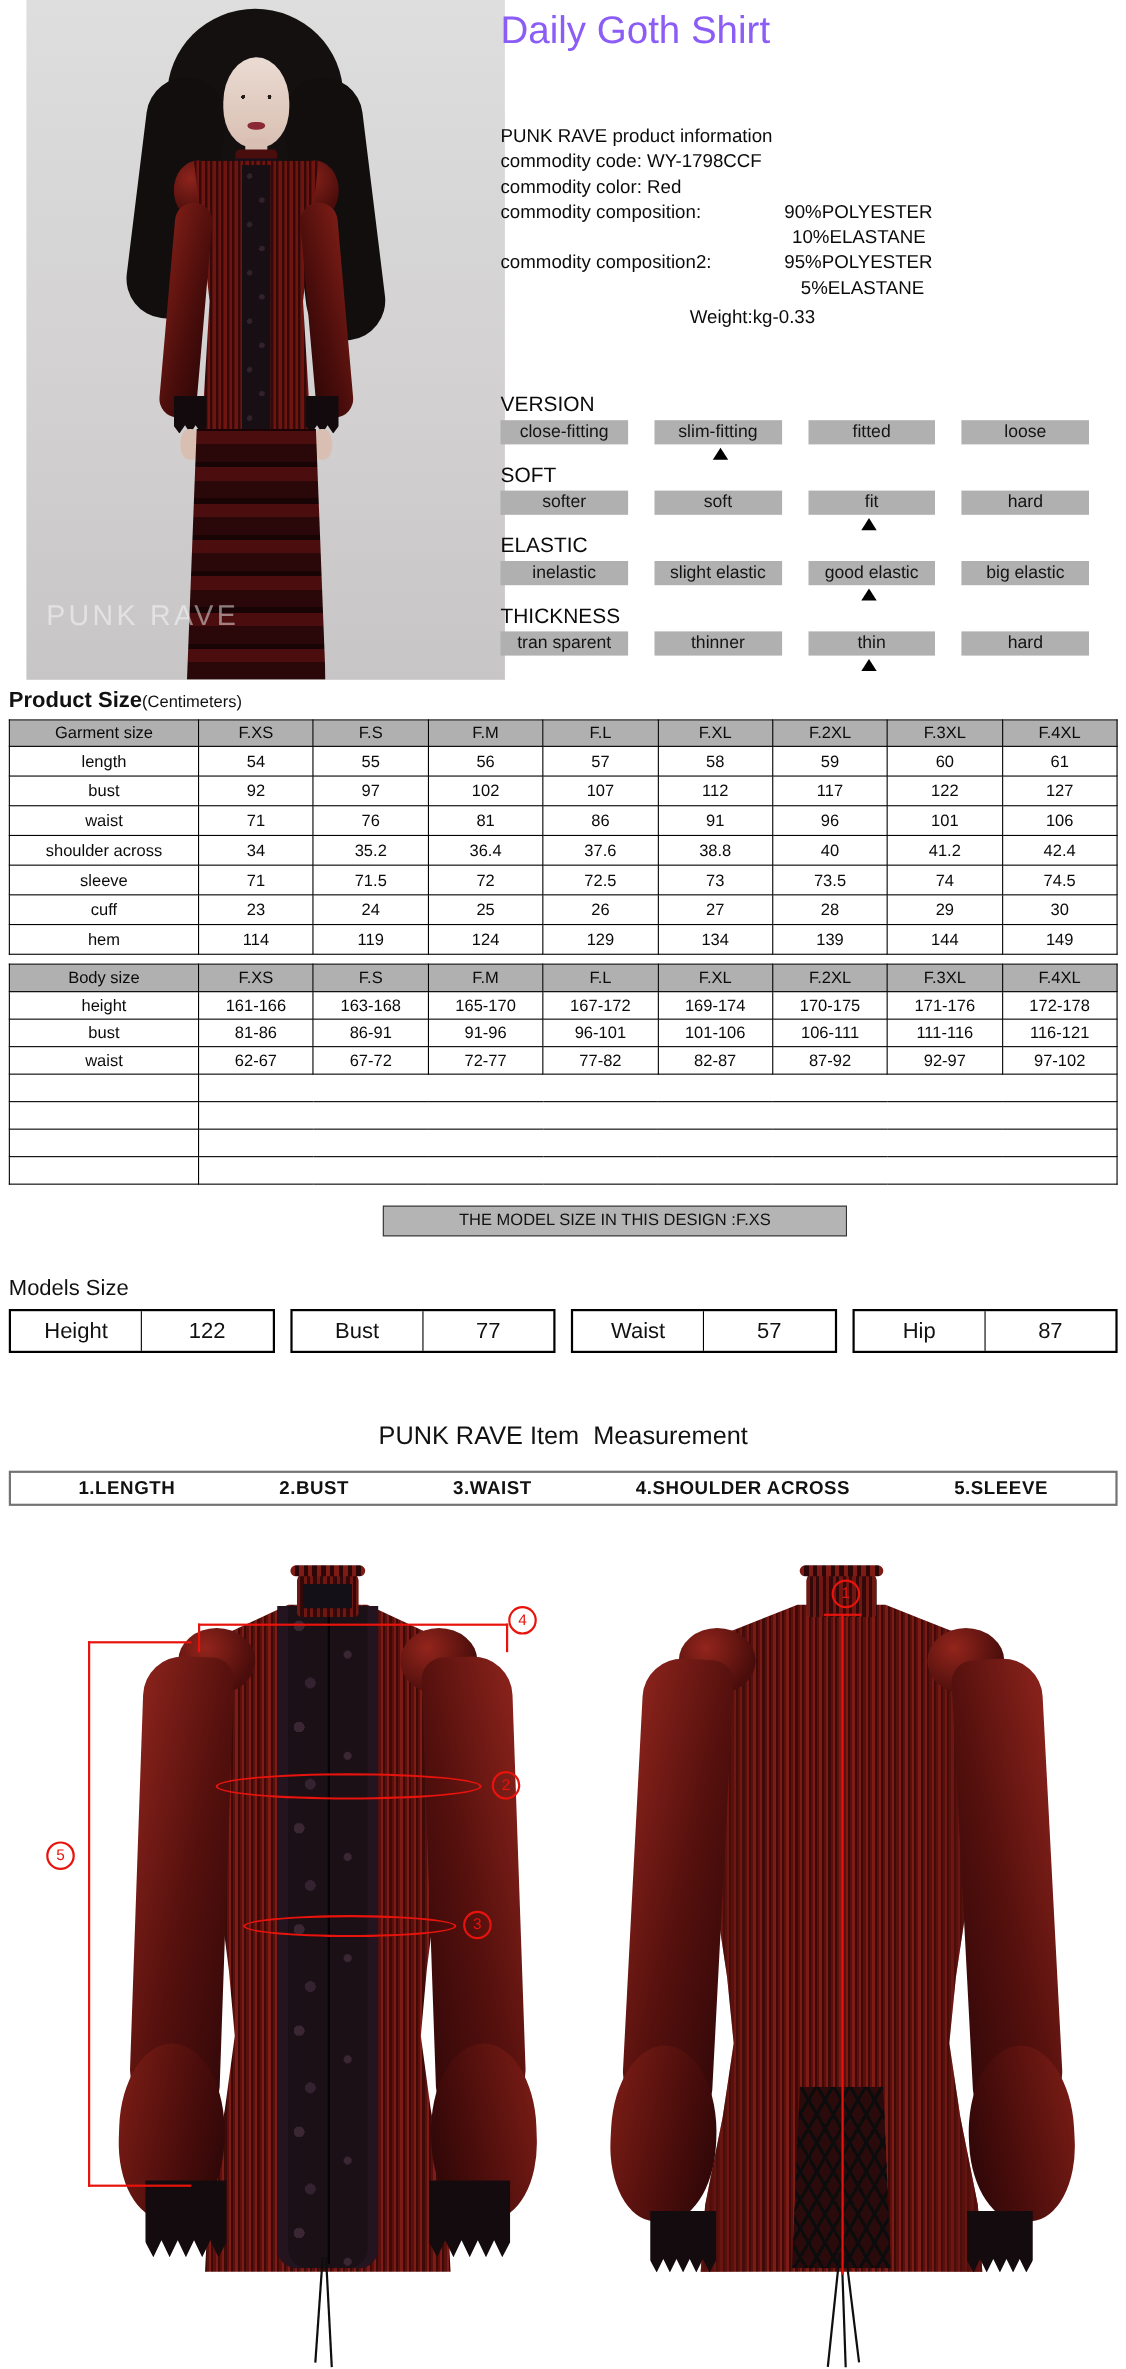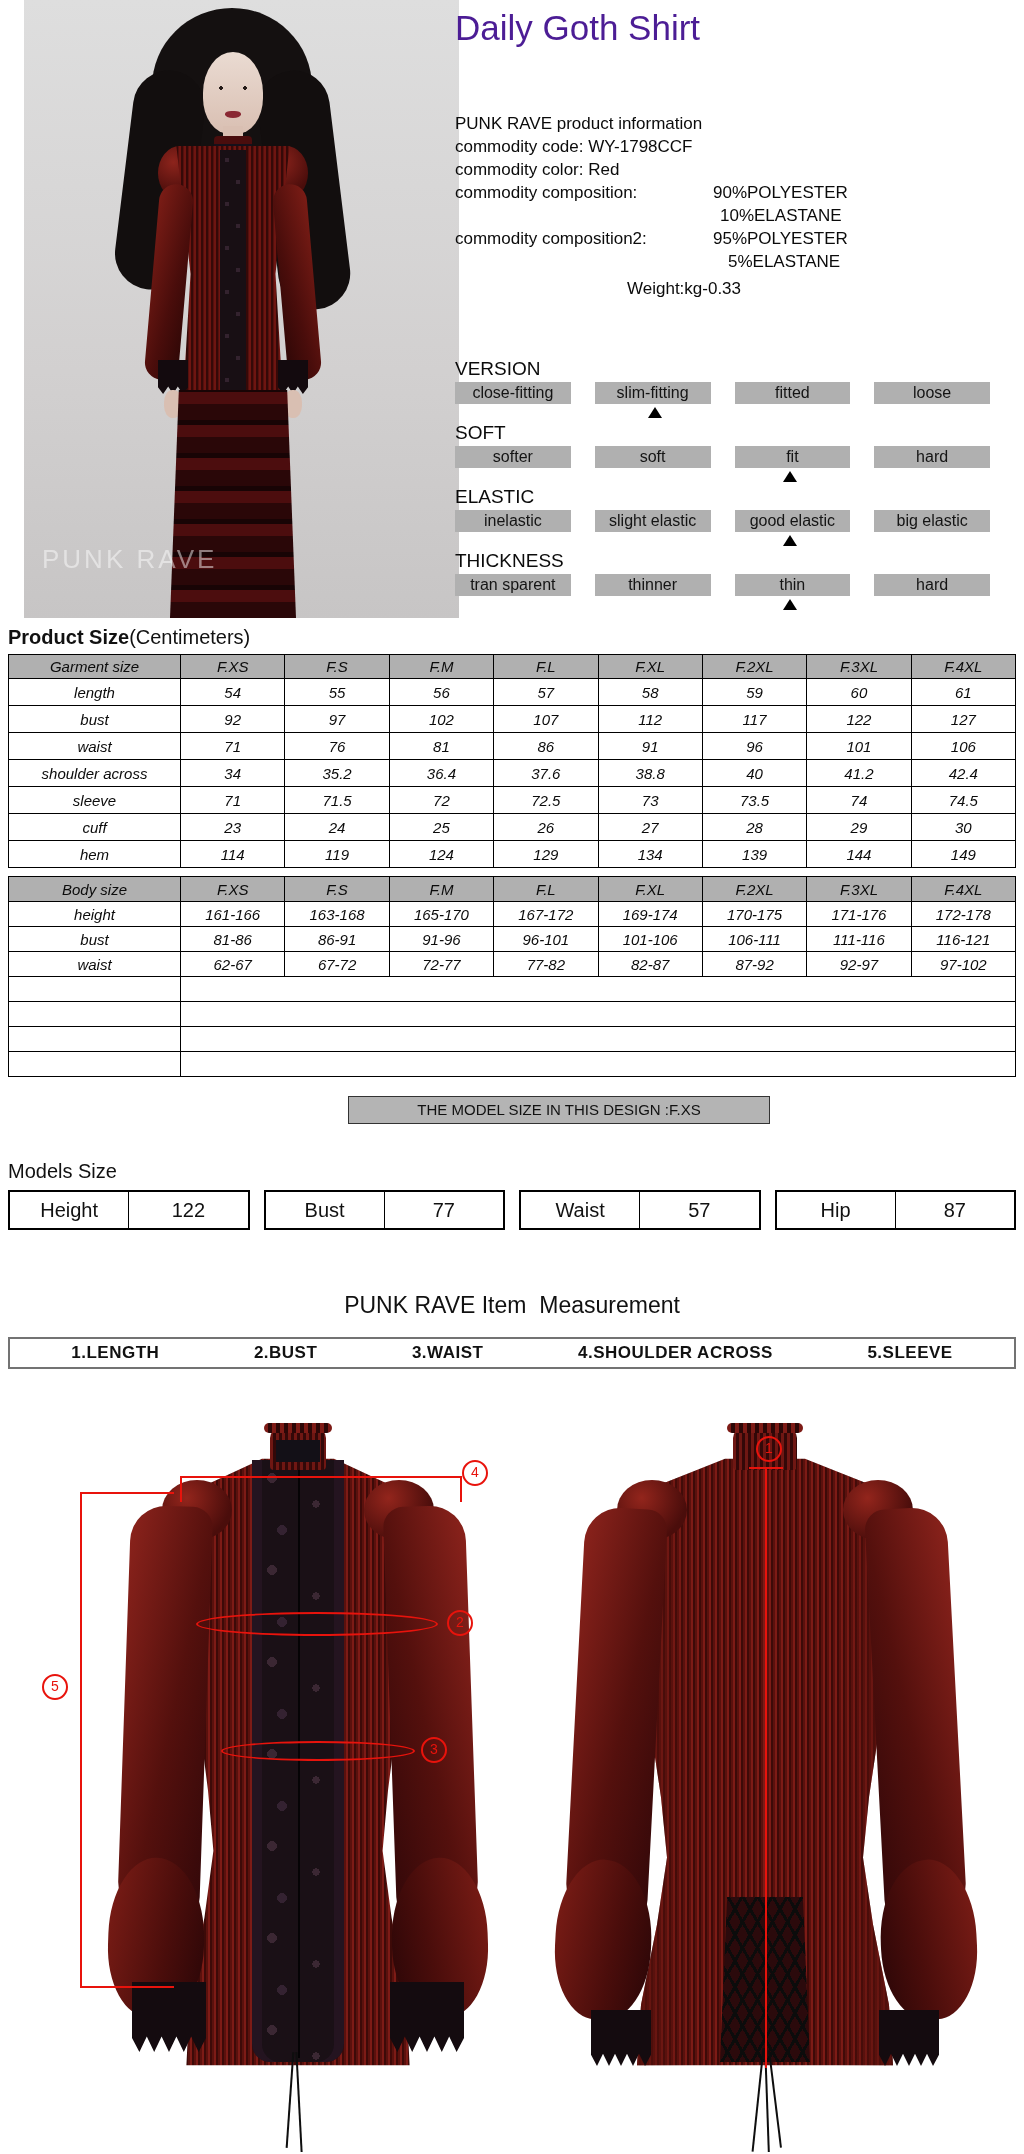--- a/index.html
+++ b/index.html
@@ -34,39 +34,39 @@
      clip-path:polygon(0 0,100% 0,100% 80%,83% 100%,66% 78%,50% 100%,34% 78%,17% 100%,0 80%);}
   .m-cuff.l{left:134px;top:360px;} .m-cuff.r{left:254px;top:360px;}
   .m-hand{width:18px;height:28px;background:#d9bfb2;border-radius:45%;}
   .m-hand.l{left:140px;top:390px;} .m-hand.r{left:260px;top:390px;}
   .m-skirt{left:146px;top:390px;width:126px;height:228px;
      clip-path:polygon(7% 0,93% 0,100% 100%,0 100%);
      background:repeating-linear-gradient(0deg,#2a0708 0 16px,#4c0d0e 16px 28px,#180405 28px 33px);}
   .m-watermark{left:18px;top:544px;font-size:26px;letter-spacing:3px;color:rgba(255,255,255,.48);}
 
   
-  .title{left:455px;top:8px;font-size:35px;color:#4c1d95;}
+  .title{left:455px;top:8px;font-size:35px;color:#8b5cf6;}
   .info{left:455px;top:112px;width:560px;font-size:17px;line-height:23px;color:#0b0b0b;}
   .info .line{position:relative;height:23px;white-space:nowrap;}
   .info .val{position:absolute;left:258px;top:0;}
   .info .val.i1{left:265px;} .info .val.i2{left:273px;}
   .info .wline{padding-left:172px;margin-top:4px;}
 
   
   .attrs{left:455px;top:358px;width:535px;}
   .attr-heading{font-size:19px;height:22px;line-height:22px;color:#0b0b0b;margin-bottom:2px;}
   .attr-row{display:flex;gap:24px;}
   .attr-cell{flex:1;height:22px;line-height:22px;background:#b0b0b0;text-align:center;font-size:16px;color:#141414;}
   .attr-arrow-row{position:relative;height:14px;margin-bottom:4px;}
   .attr-arrow{position:absolute;top:3px;width:0;height:0;border-left:7px solid transparent;border-right:7px solid transparent;border-bottom:11px solid #000;}
 
   
   .ps-heading{left:8px;top:626px;font-size:20px;}
-  .ps-heading b{font-weight:700;} .ps-heading span{font-size:20px;font-weight:400;}
-  .tbl-hold{left:8px;width:800px;font-style:italic;}
+  .ps-heading b{font-weight:700;} .ps-heading span{font-size:15px;font-weight:400;}
+  .tbl-hold{left:8px;width:800px;}
   #garment-hold{top:654px;} #body-hold{top:876px;}
   table.size-table{border-collapse:collapse;width:1008px;table-layout:fixed;}
   .size-table td{border:1px solid #000;text-align:center;font-size:15px;color:#0b0b0b;padding:0;height:26px;}
   #body-hold .size-table td{height:24px;}
   .size-table tr.head-row td{background:#b0b0b0;height:23px;}
   .size-table col.c0{width:172px;}
 
   .banner{left:306px;top:1096px;width:420px;height:26px;line-height:26px;background:#b4b4b4;border:1px solid #333;
           text-align:center;font-size:15px;color:#111;margin-left:42px;}
 

